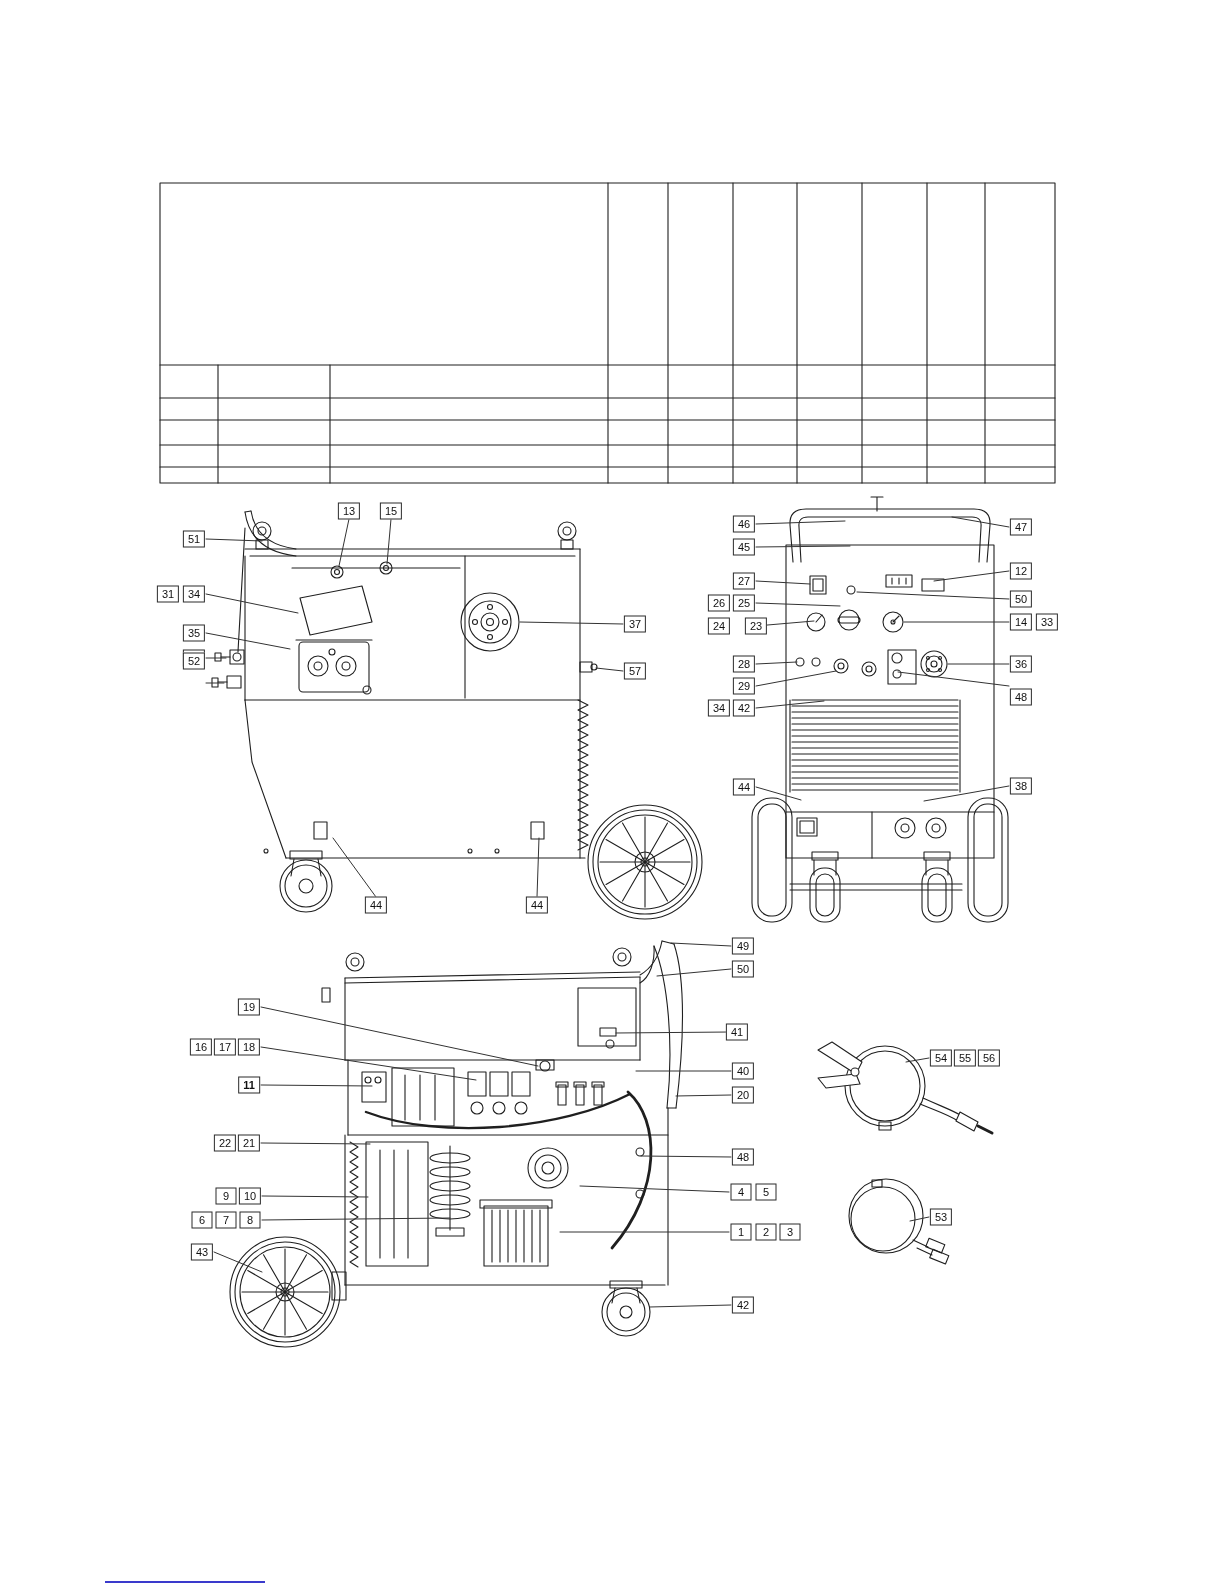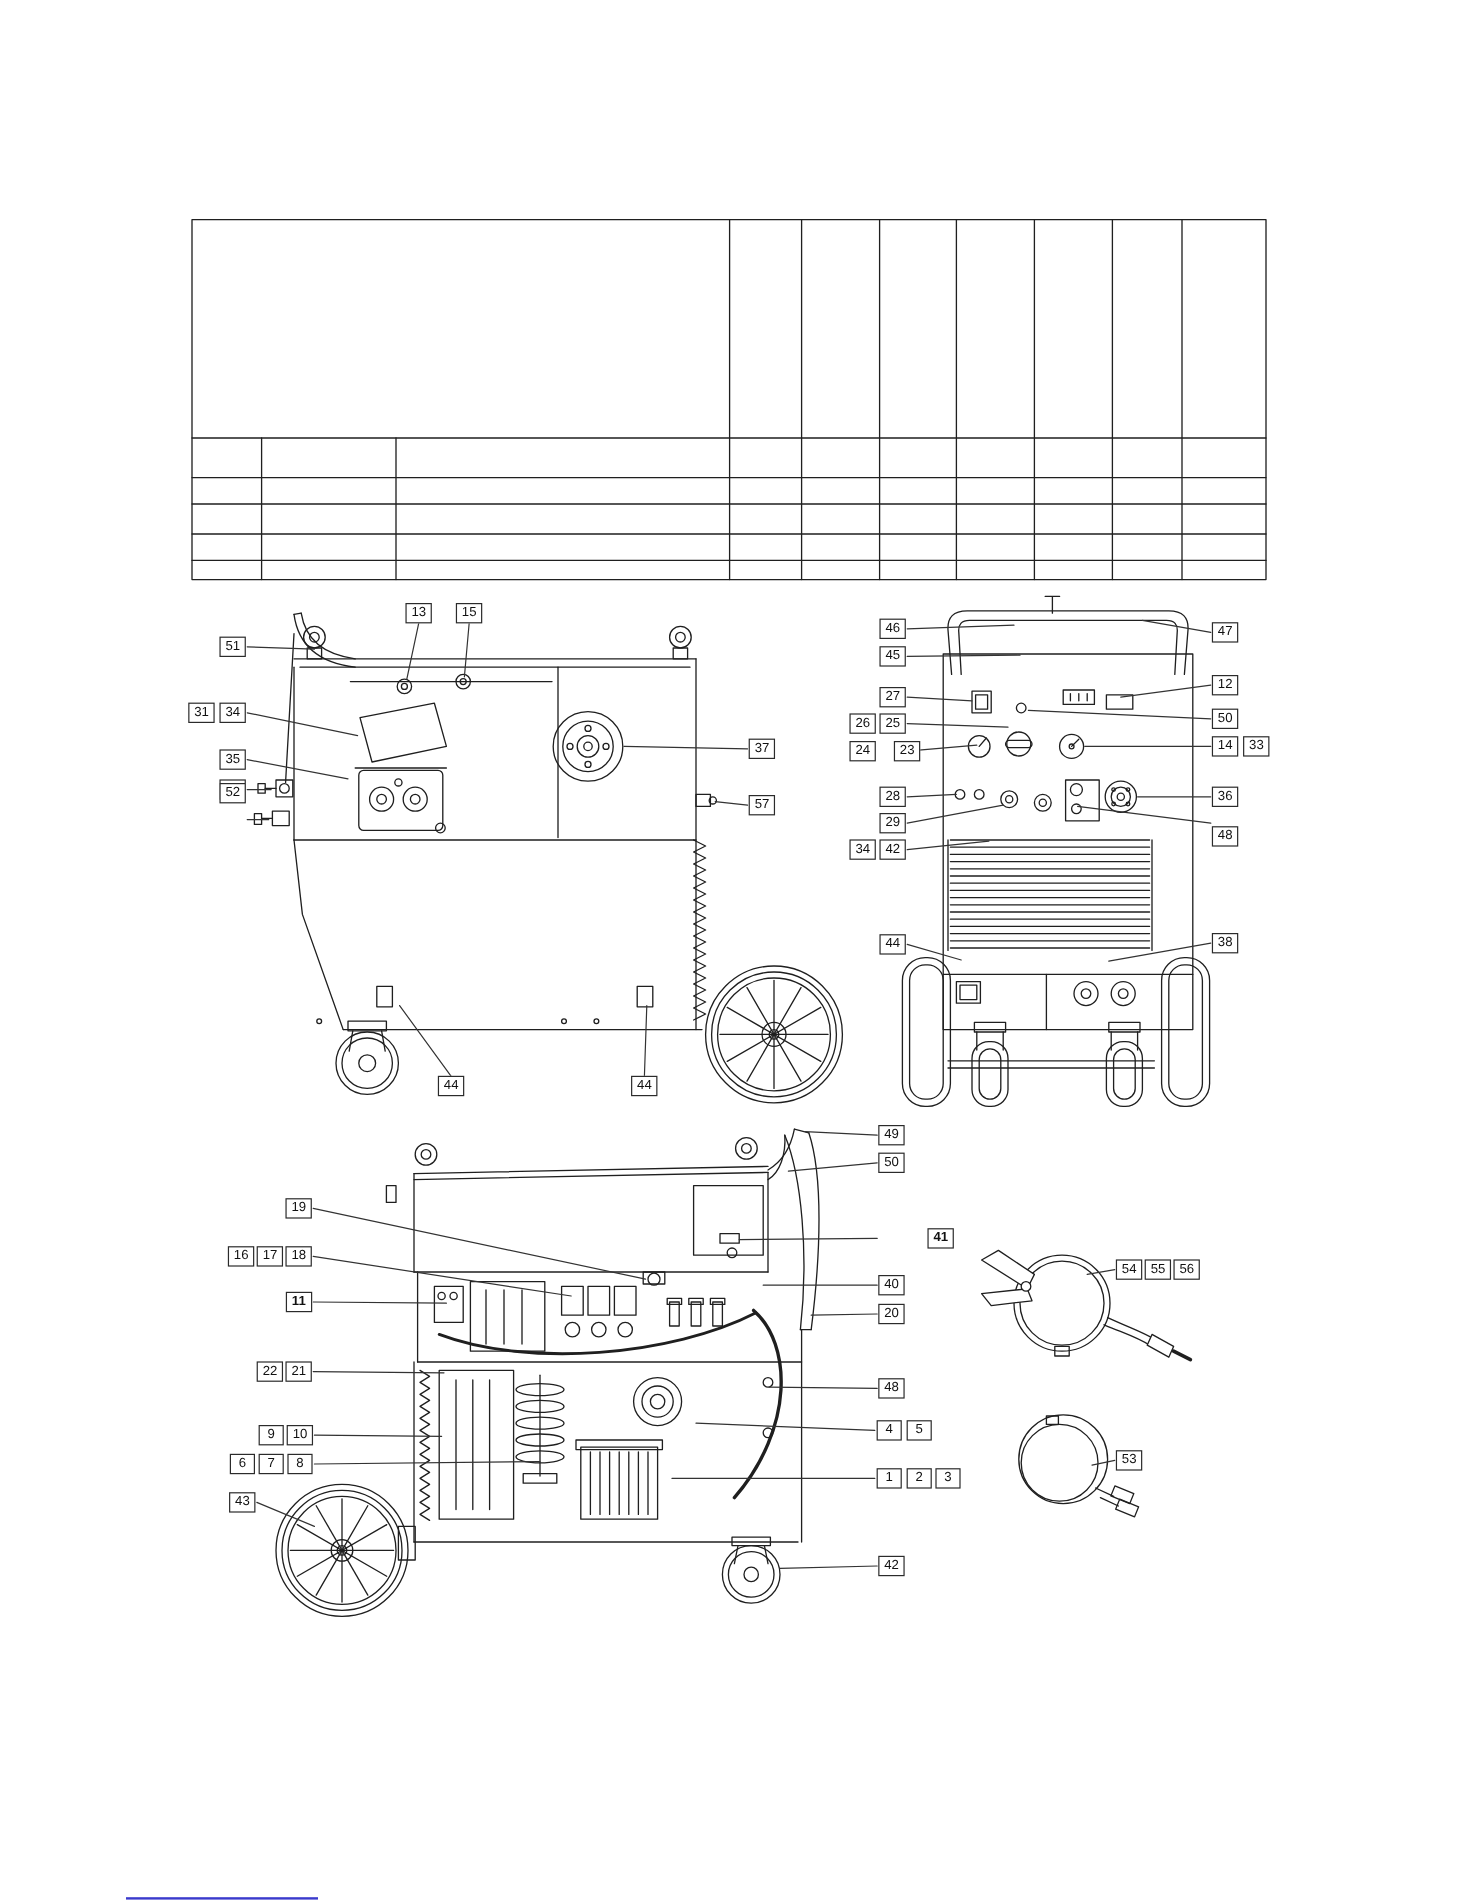--- a/index.html
+++ b/index.html
@@ -377,21 +377,21 @@
       <div class="callout" style="left: 1021px; top: 664px;">36</div>
       <div class="callout" style="left: 744px; top: 686px;">29</div>
       <div class="callout" style="left: 1021px; top: 686px; margin-top: 11px;">48</div>
       <div class="callout" style="left: 719px; top: 708px;">34</div>
       <div class="callout" style="left: 744px; top: 708px;">42</div>
       <div class="callout" style="left: 744px; top: 787px;">44</div>
       <div class="callout" style="left: 1021px; top: 786px;">38</div>
       <div class="callout" style="left: 743px; top: 946px;">49</div>
       <div class="callout" style="left: 743px; top: 969px;">50</div>
       <div class="callout" style="left: 249px; top: 1007px;">19</div>
-      <div class="callout" style="left: 784px; top: 1032px; font-weight: bold;">41</div>
+      <div class="callout" style="left: 737px; top: 1032px;">41</div>
       <div class="callout" style="left: 201px; top: 1047px;">16</div>
       <div class="callout" style="left: 225px; top: 1047px;">17</div>
       <div class="callout" style="left: 249px; top: 1047px;">18</div>
       <div class="callout" style="left: 743px; top: 1071px;">40</div>
       <div class="callout" style="left: 249px; top: 1085px; font-weight: bold;">11</div>
       <div class="callout" style="left: 743px; top: 1095px;">20</div>
       <div class="callout" style="left: 225px; top: 1143px;">22</div>
       <div class="callout" style="left: 249px; top: 1143px;">21</div>
       <div class="callout" style="left: 743px; top: 1157px;">48</div>
       <div class="callout" style="left: 226px; top: 1196px;">9</div>

